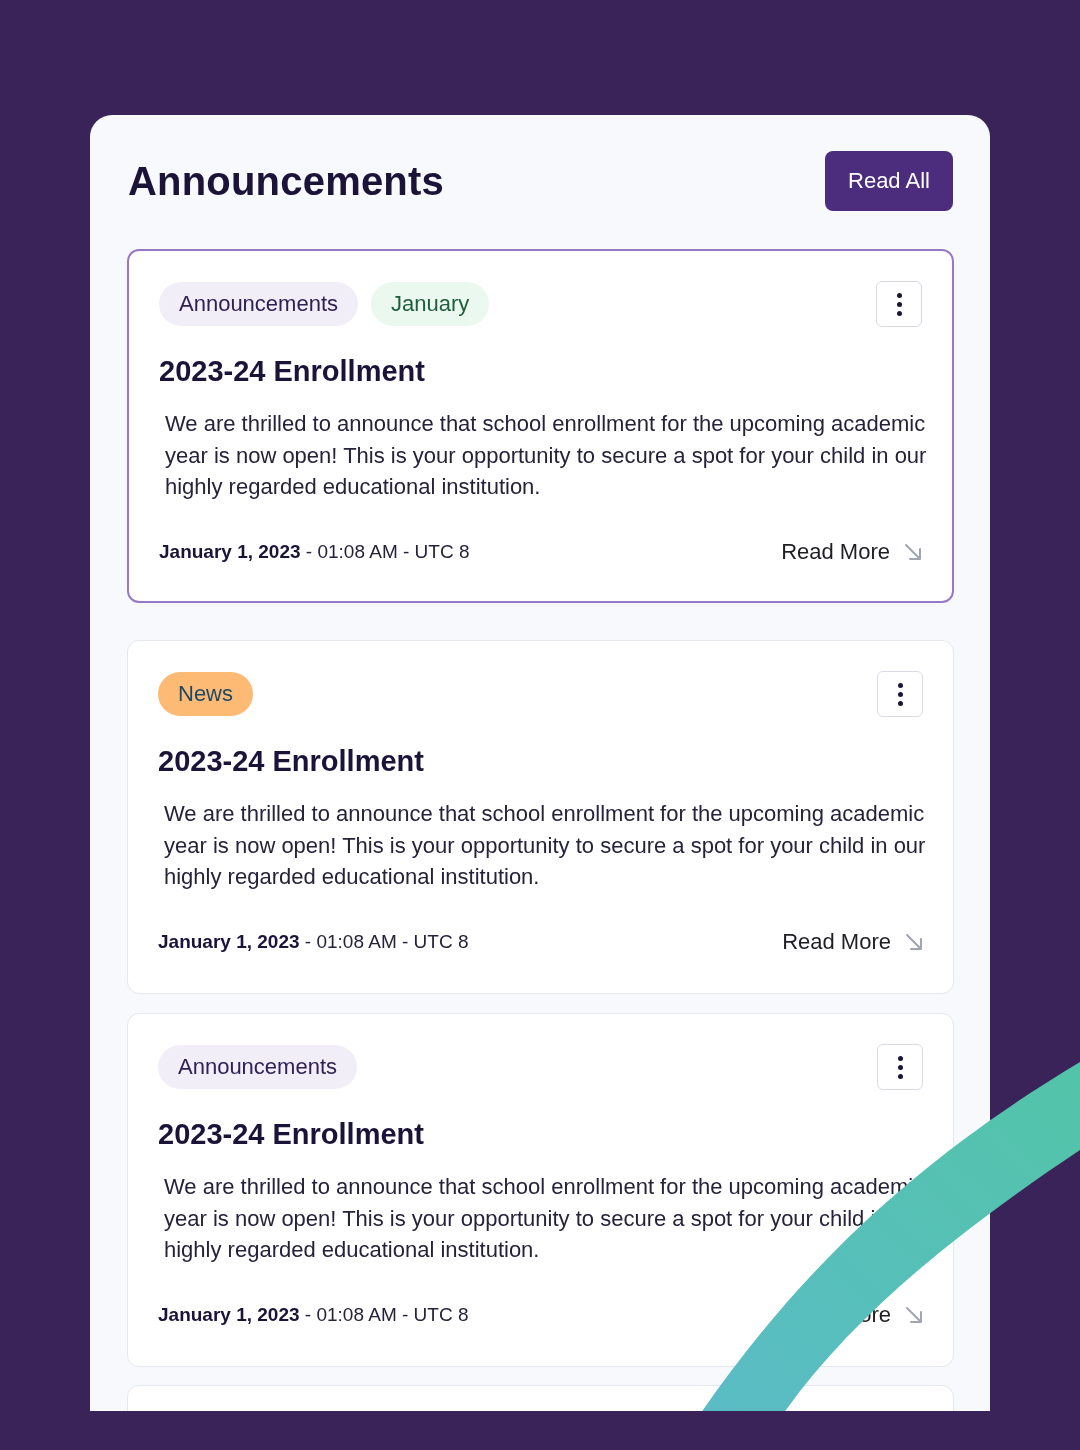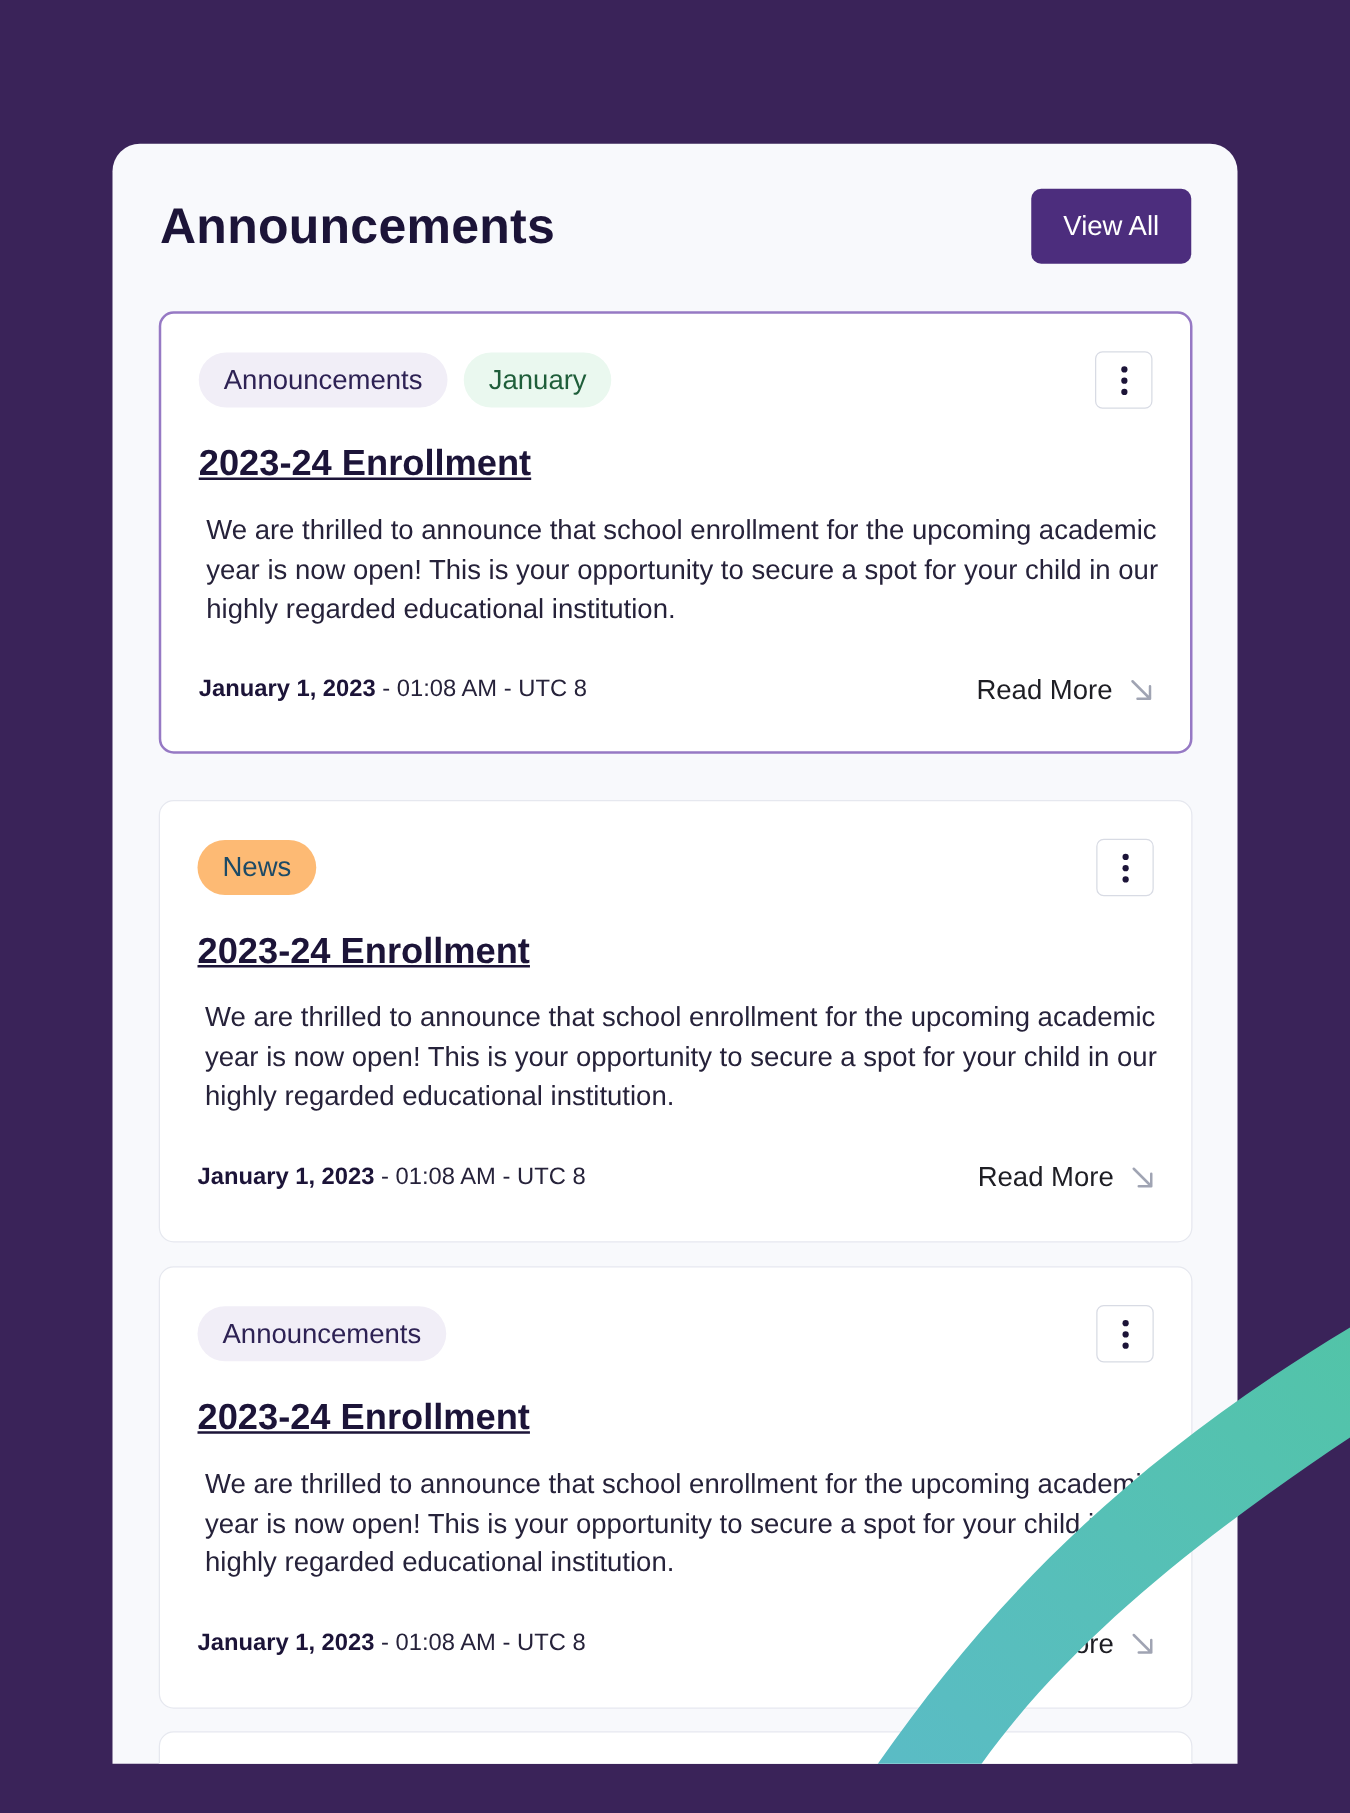--- a/index.html
+++ b/index.html
@@ -61,21 +61,21 @@
     width: 46px; height: 46px;
     border: 1.5px solid #d8dbe4; border-radius: 6px;
     background: #ffffff;
     display: flex; flex-direction: column; align-items: center; justify-content: center;
     gap: 4px; cursor: pointer;
   }
   .more-btn .dot { width: 5px; height: 5px; border-radius: 50%; background: #1c1438; }
 
   .card-title {
     position: absolute; left: 30px; top: 104px;
-    font-size: 29px; font-weight: 700; color: #1c1438; text-decoration: underline;
+    font-size: 29px; font-weight: 700; color: #1c1438;
   }
   .card-body {
     position: absolute; left: 36px; top: 157px; width: 770px;
     font-size: 22px; line-height: 31.5px; color: #26223a;
   }
   .card-footer {
     position: absolute; left: 30px; right: 30px; top: 288px;
     display: flex; align-items: center; justify-content: space-between;
   }
   .meta { font-size: 19px; color: #26223a; }
@@ -89,21 +89,21 @@
 
   .swoosh { position: absolute; left: 0; top: 0; width: 1080px; height: 1450px; pointer-events: none; }
 </style>
 </head>
 <body>
 
 <div class="stage">
   <div class="panel">
     <div class="panel-header">
       <h1 class="panel-title">Announcements</h1>
-      <button class="view-all">View All</button>
+      <button class="view-all">Read All</button>
     </div>
 
     <div class="card card-1 highlighted">
       <div class="tags">
         <span class="tag announcements">Announcements</span>
         <span class="tag latest">January</span>
       </div>
       <button class="more-btn">
         <span class="dot"></span>
         <span class="dot"></span>

